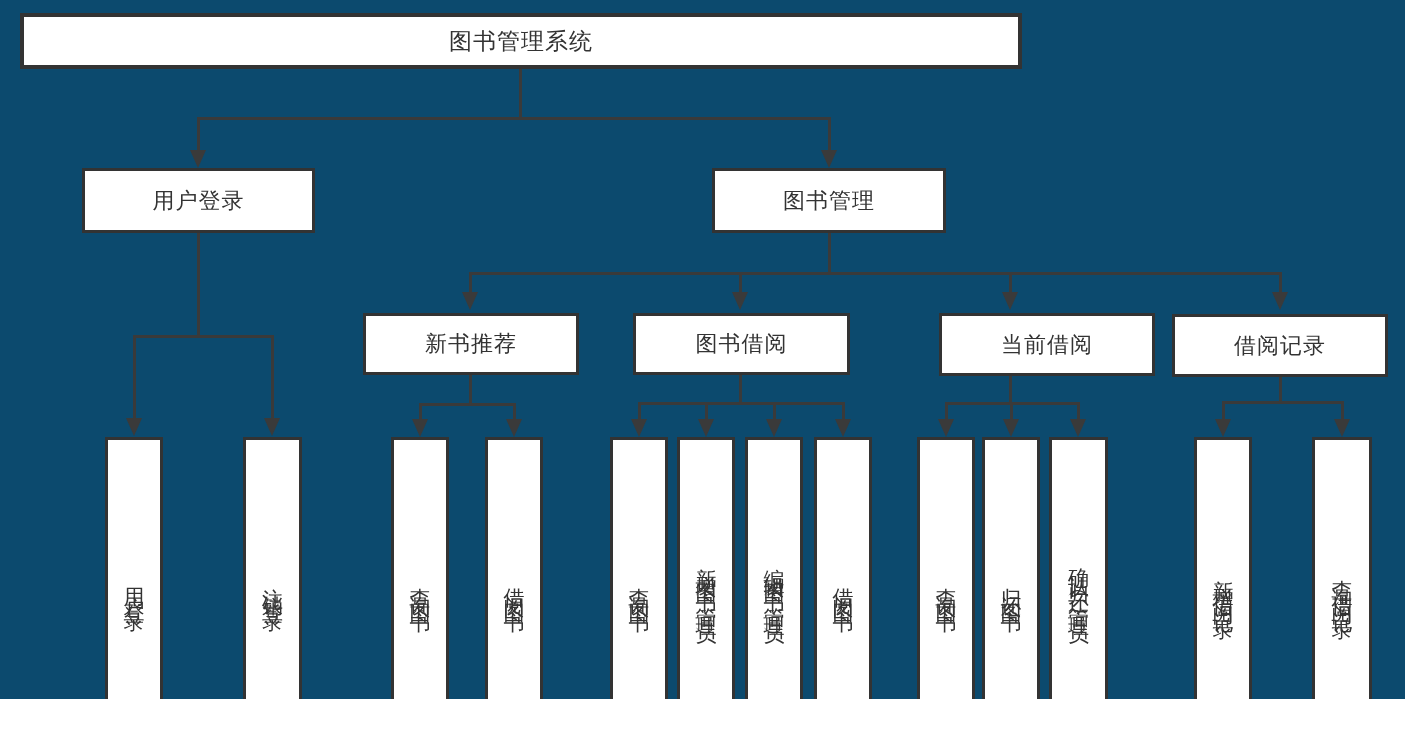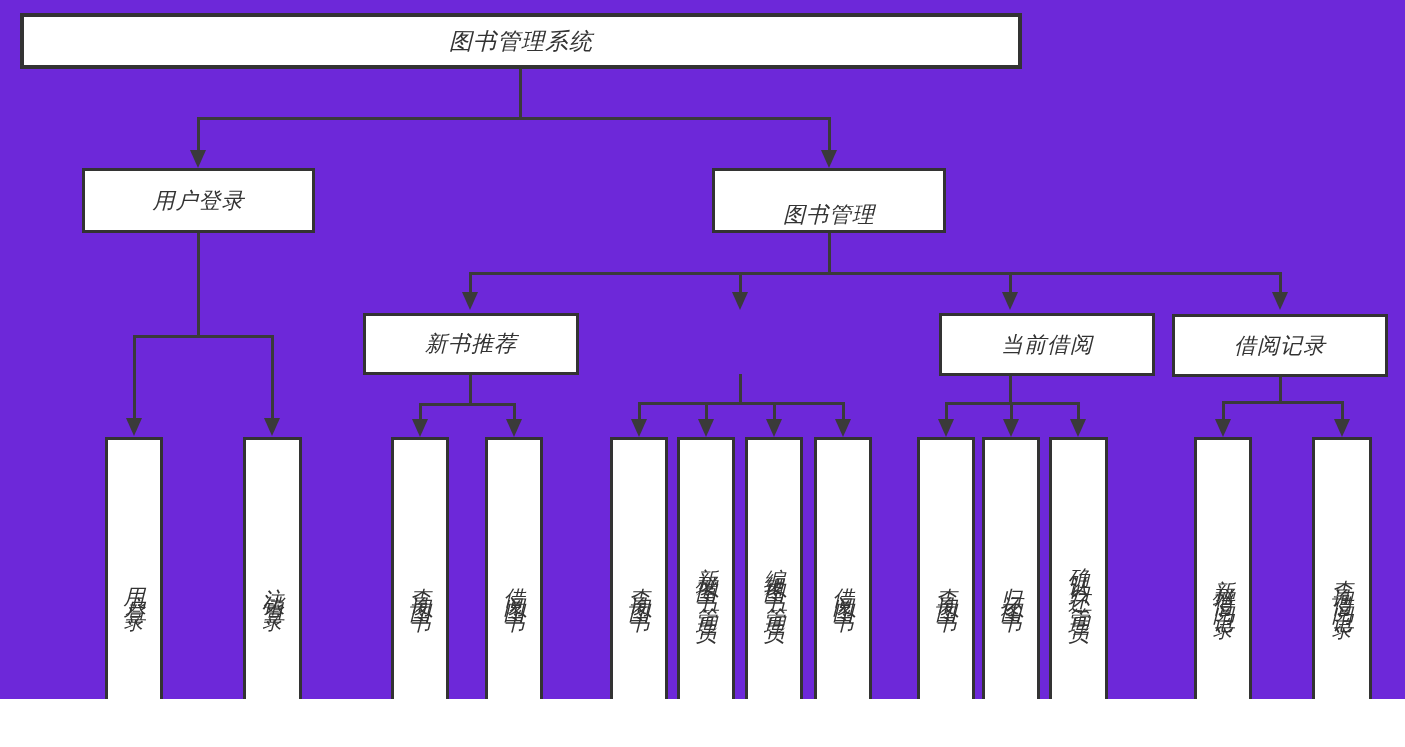--- a/index.html
+++ b/index.html
@@ -1,23 +1,22 @@
 <!DOCTYPE html>
 <html><head>
 <meta charset="utf-8">
 <style>
   html, body { margin: 0; padding: 0; background: #ffffff; }
   .canvas {
     position: relative;
     width: 1405px;
     height: 699px;
-    background: #6d28d9;
+    background: #0c4a6e;
     font-family: "Liberation Sans", sans-serif;
     overflow: hidden;
-    font-style: italic;
   }
   
   .node {
     position: absolute;
     box-sizing: border-box;
     border: 3px solid #333333;
     background: #ffffff;
     display: flex;
     align-items: center;
     justify-content: center;
@@ -131,27 +130,30 @@
     <div class="ah" style="left:1334px;top:419px;"></div>
   </div>
 
   <div class="node hbox root" style="left:20px;top:13px;width:1002px;height:56px;">
     <span>图书管理系统</span>
   </div>
 
   <div class="node hbox" style="left:82px;top:168px;width:233px;height:65px;">
     <span>用户登录</span>
   </div>
-  <div class="node hbox" style="left:712px;top:168px;width:234px;height:65px;align-items:flex-end;">
+  <div class="node hbox" style="left:712px;top:168px;width:234px;height:65px;">
     <span>图书管理</span>
   </div>
 
   <div class="node hbox" style="left:363px;top:313px;width:216px;height:62px;text-align:center;">
     <span>新书推荐</span>
   </div>
+  <div class="node hbox" style="left:633px;top:313px;width:217px;height:62px;">
+    <span>图书借阅</span>
+  </div>
   <div class="node hbox" style="left:903px;top:313px;width:216px;height:63px;margin-left:36px;">
     <span>当前借阅</span>
   </div>
   <div class="node hbox" style="left:1172px;top:314px;width:216px;height:63px;">
     <span>借阅记录</span>
   </div>
 
   <div class="node leaf" style="left:105px;width:58px;">
     <span class="leaf-label">用户登录</span>
   </div>

